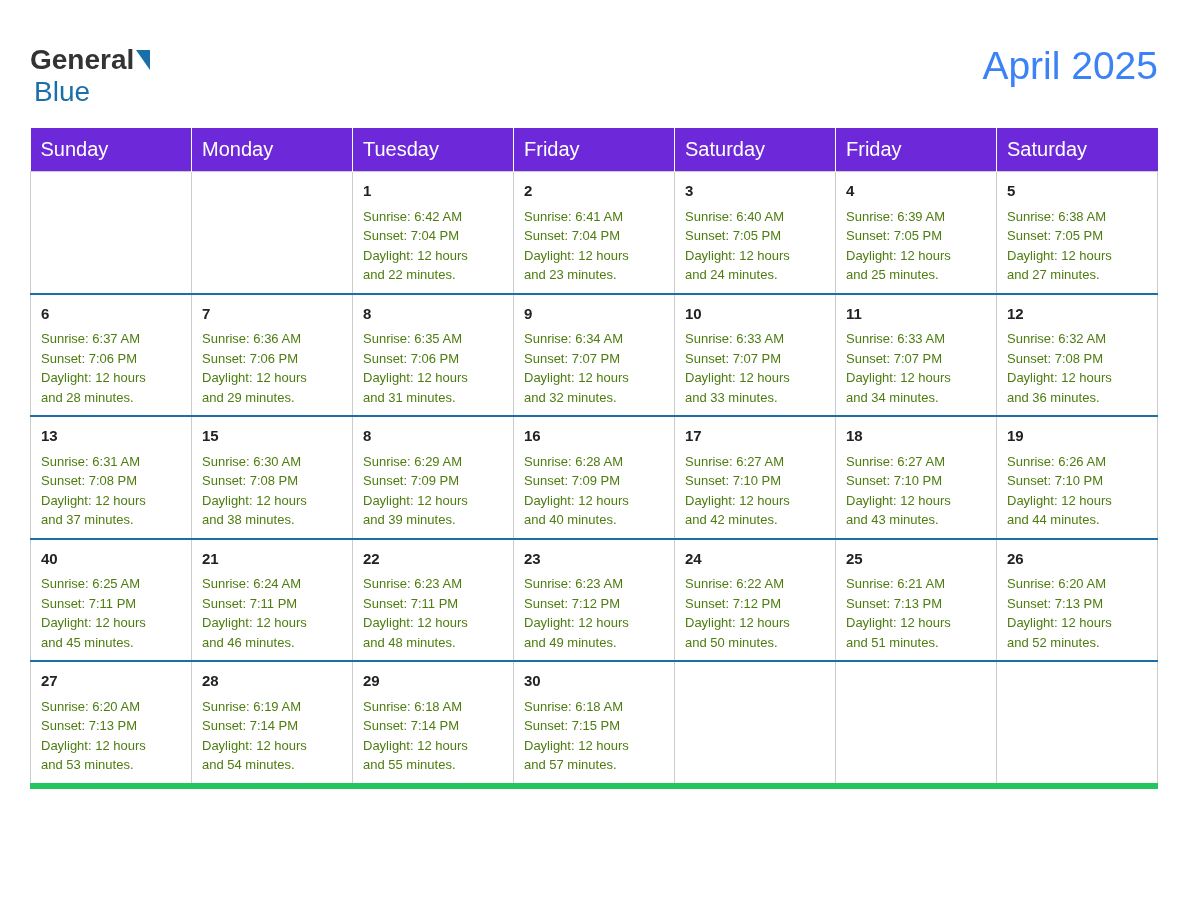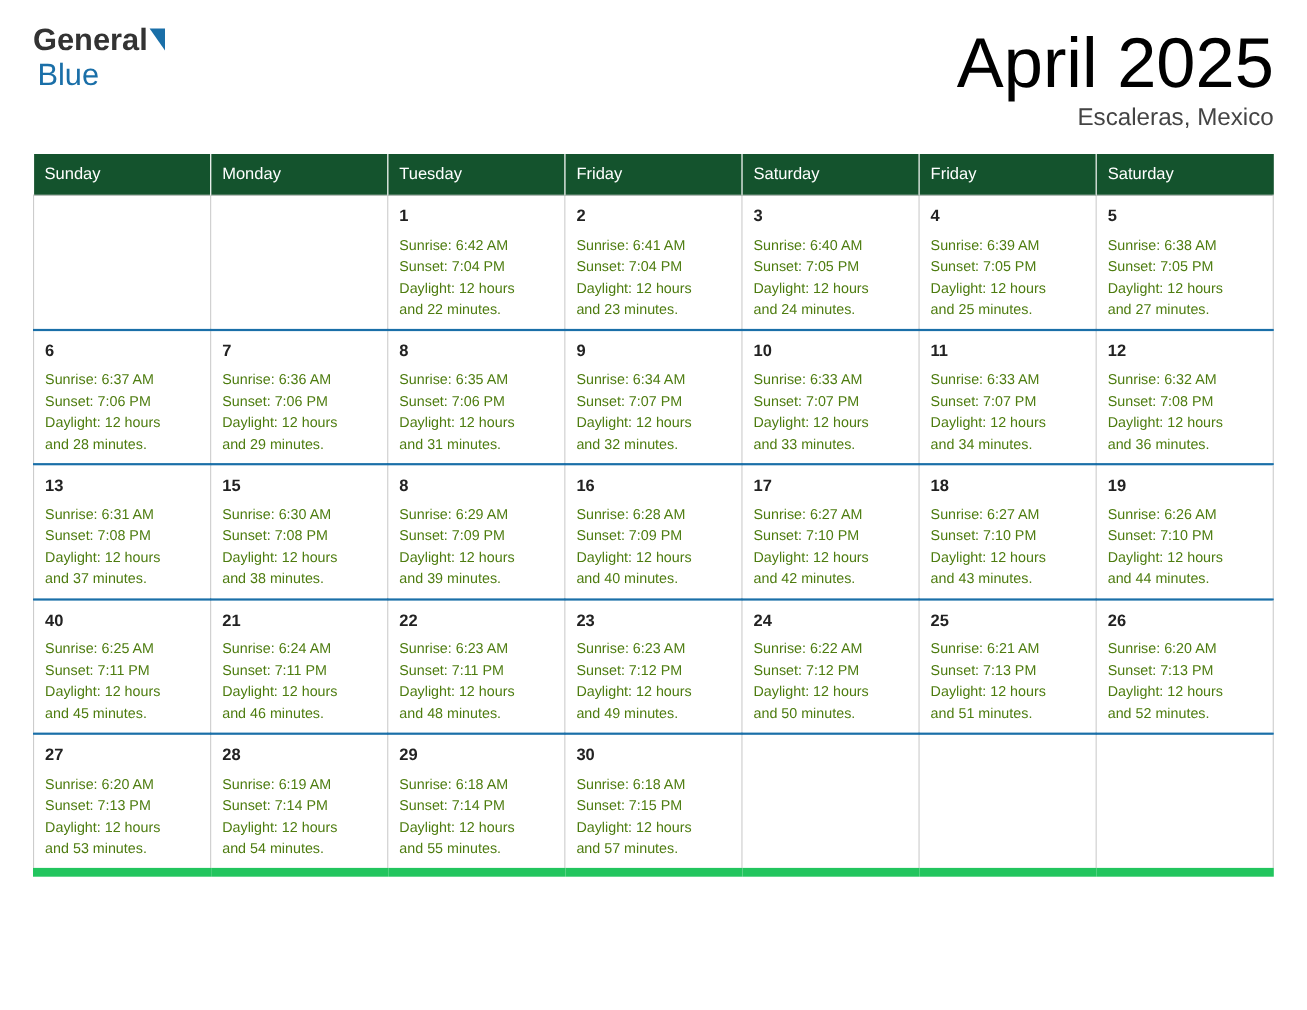--- a/index.html
+++ b/index.html
@@ -9,20 +9,21 @@
       color: #222;
       padding: 20px 30px;
       width: 1188px;
       min-height: 918px;
     }
     .header {
       display: flex;
       justify-content: space-between;
       align-items: flex-start;
       margin-bottom: 20px;
+      margin-top: 24px;
     }
     .logo {
       display: flex;
       flex-direction: column;
       align-items: flex-start;
     }
     .logo-text {
       display: flex;
       align-items: center;
       font-size: 28px;
@@ -34,30 +35,30 @@
       width: 0;
       height: 0;
       border-left: 14px solid transparent;
       border-right: 0px solid transparent;
       border-top: 20px solid #1a6fa8;
       display: inline-block;
       margin: 0 2px;
     }
     .logo-blue { color: #1a6fa8; font-size: 28px; font-weight: normal; text-align: center; }
     .title-block { text-align: right; }
-    .title-block h1 { font-size: 64px; font-weight: normal; color: #000000; }
+    .title-block h1 { font-size: 39px; font-weight: normal; color: #3b82f6; }
     .title-block h2 { font-size: 22px; font-weight: normal; color: #444; }
 
     .calendar { width: 100%; border-collapse: collapse; }
     .calendar thead tr th {
-      background: #14532d;
+      background: #6d28d9;
       color: #fff;
       padding: 10px 10px;
       text-align: left;
-      font-size: 15px;
+      font-size: 20px;
       font-weight: normal;
       border-right: 1px solid #fff;
     }
     .calendar thead tr th:last-child { border-right: none; }
     .calendar tbody tr td {
       border: 1px solid #ccc;
       vertical-align: top;
       padding: 8px 10px;
       width: 14.28%;
       font-size: 13.5px;
@@ -70,40 +71,39 @@
       color: #222;
       display: block;
       margin-bottom: 4px;
     }
     .day-info {
       color: #4d7c0f;
       font-size: 13px;
       line-height: 1.5;
     }
     .empty-cell { background: #fff; }
-    .calendar tbody tr:last-child td { border-bottom: 8px solid #22c55e; }
+    .calendar tbody tr:last-child td { border-bottom: 6px solid #22c55e; }
     .calendar tbody tr td:first-child { border-left: 1px solid #ccc; }
     .calendar tbody tr { border-bottom: 2px solid #1a6fa8; }
   </style>
 </head>
 <body>
 
 <div class="header">
   <div class="logo">
     <div class="logo-text">
       <span class="logo-general">General</span>
       <span class="logo-triangle"></span>
     </div>
     <div style="margin-left:4px;">
       <span class="logo-blue">Blue</span>
     </div>
   </div>
   <div class="title-block">
     <h1>April 2025</h1>
-    <h2>Escaleras, Mexico</h2>
   </div>
 </div>
 
 <table class="calendar">
   <thead>
     <tr>
     <th>Sunday</th>
         <th>Monday</th>
         <th>Tuesday</th>
         <th>Friday</th>

